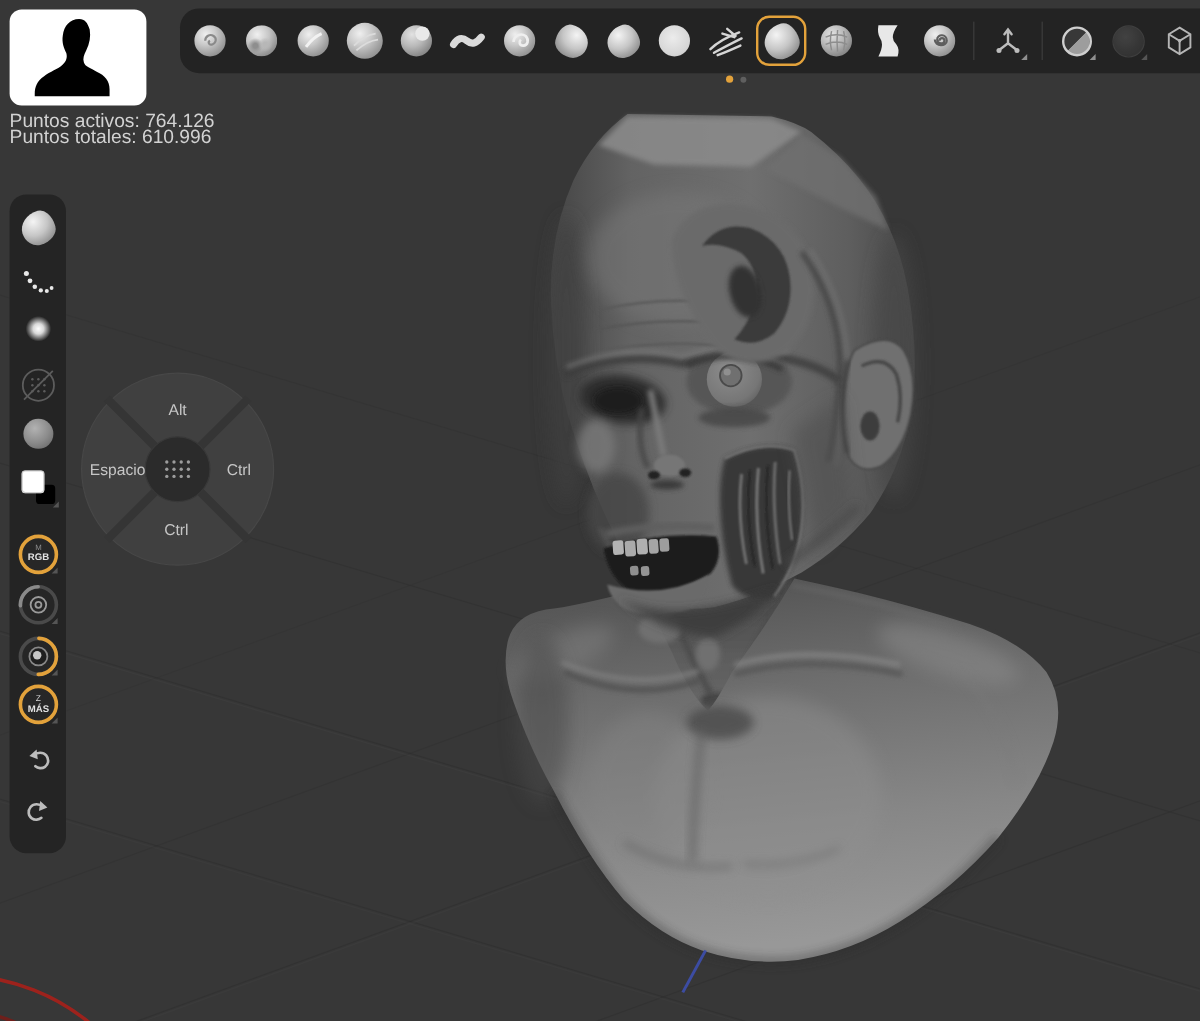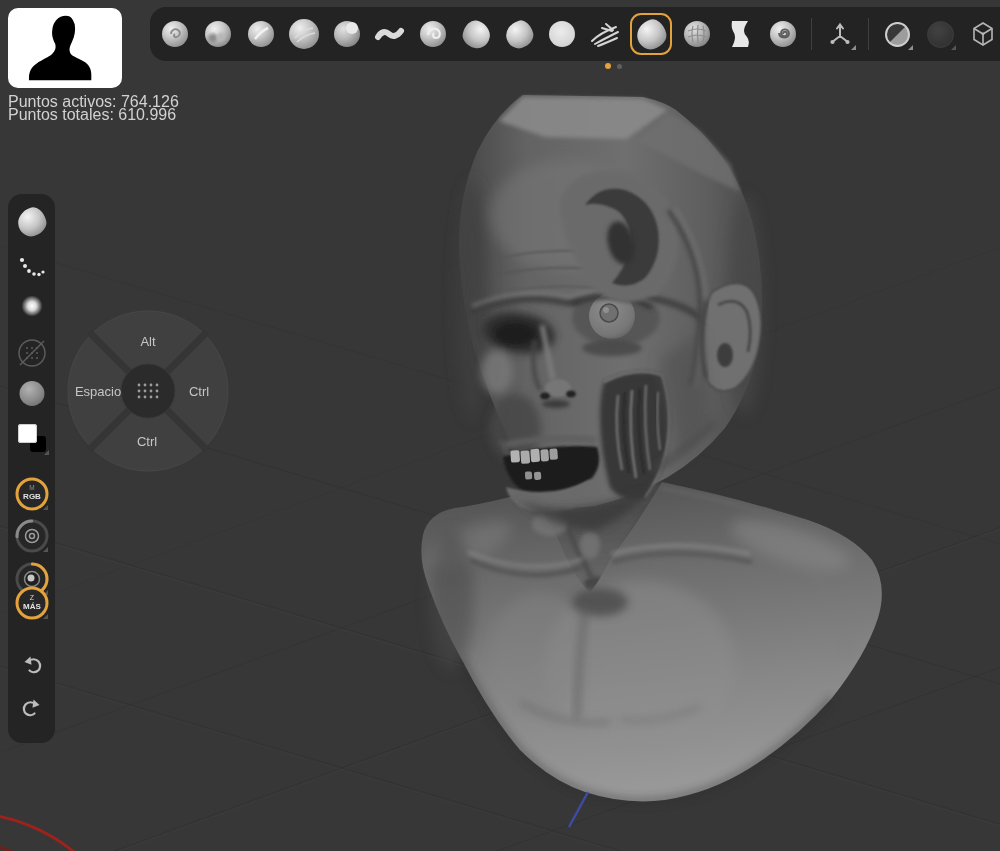--- a/index.html
+++ b/index.html
@@ -40,21 +40,21 @@
           border-left:5px solid transparent;border-bottom:5px solid #8f8f8f;}
   .corner.dim{border-bottom-color:#555;}
   .matcap{width:25px;height:25px;border-radius:50%;border:2px solid #cfcfcf;box-sizing:border-box;
           background:linear-gradient(135deg,#383838 49%,#9d9d9d 51%);}
   .darksphere{width:25px;height:25px;border-radius:50%;background:
           radial-gradient(circle at 40% 35%,#464646,#353535 70%);border:1px solid #424242;opacity:.9;}
   .pagedot{position:absolute;border-radius:50%;z-index:10;}
 
   
   .leftbar{position:absolute;left:8px;top:162px;width:47px;height:549px;background:#242424;
-           border-radius:14px;z-index:10;margin-top:32px;}
+           border-radius:14px;z-index:10;}
   .si{position:absolute;left:50%;transform:translateX(-50%);display:flex;align-items:center;justify-content:center;}
   .softdot{width:22px;height:22px;border-radius:50%;
            background:radial-gradient(circle,#fff 0%,#d9d9d9 28%,rgba(90,90,90,0) 68%);}
   .graysphere{width:25px;height:25px;border-radius:50%;
            background:radial-gradient(circle at 38% 32%,#b2b2b2,#8b8b8b 52%,#5f5f5f);}
   .swatch{width:30px;height:30px;position:relative;}
   .swatch .back{position:absolute;right:1px;bottom:1px;width:16px;height:16px;background:#000;border-radius:3px;}
   .swatch .front{position:absolute;left:1px;top:1px;width:19px;height:19px;background:#fff;border-radius:3px;
                  box-shadow:0 0 0 1px #cfcfcf inset;}
   .histbtn{color:#b9b9b9;}
@@ -469,21 +469,21 @@
   <div class="si" style="top:366px;">
     <svg width="38" height="38">
       <circle cx="19" cy="19" r="15" fill="#262626" stroke="#4a4a4a" stroke-width="3"></circle>
       <circle cx="19" cy="19" r="15" fill="none" stroke="#E3A23B" stroke-width="3" stroke-dasharray="47.1 47.1" stroke-dashoffset="23.55" stroke-linecap="round"></circle>
       <circle cx="19" cy="19" r="7.5" fill="#1f1f1f" stroke="#888" stroke-width="1.5"></circle>
       <circle cx="18" cy="18" r="3.5" fill="#c7c7c7"></circle>
     </svg>
         <span class="corner dim"></span>
       </div>
 
-  <div class="si" style="top:390px;">
+  <div class="si" style="top:406px;">
     <svg width="38" height="38">
       <circle cx="19" cy="19" r="15" fill="#272727" stroke="#E3A23B" stroke-width="3"></circle>
       <text x="19" y="16" text-anchor="middle" font-size="7" fill="#d9d9d9" font-family="Liberation Sans, sans-serif">Z</text>
       <text x="19" y="25" text-anchor="middle" font-size="8" font-weight="bold" fill="#e2e2e2" font-family="Liberation Sans, sans-serif">MÁS</text>
     </svg>
         <span class="corner dim"></span>
       </div>
 
   <div class="si histbtn" style="top:458px;">
     <svg width="28" height="26">

